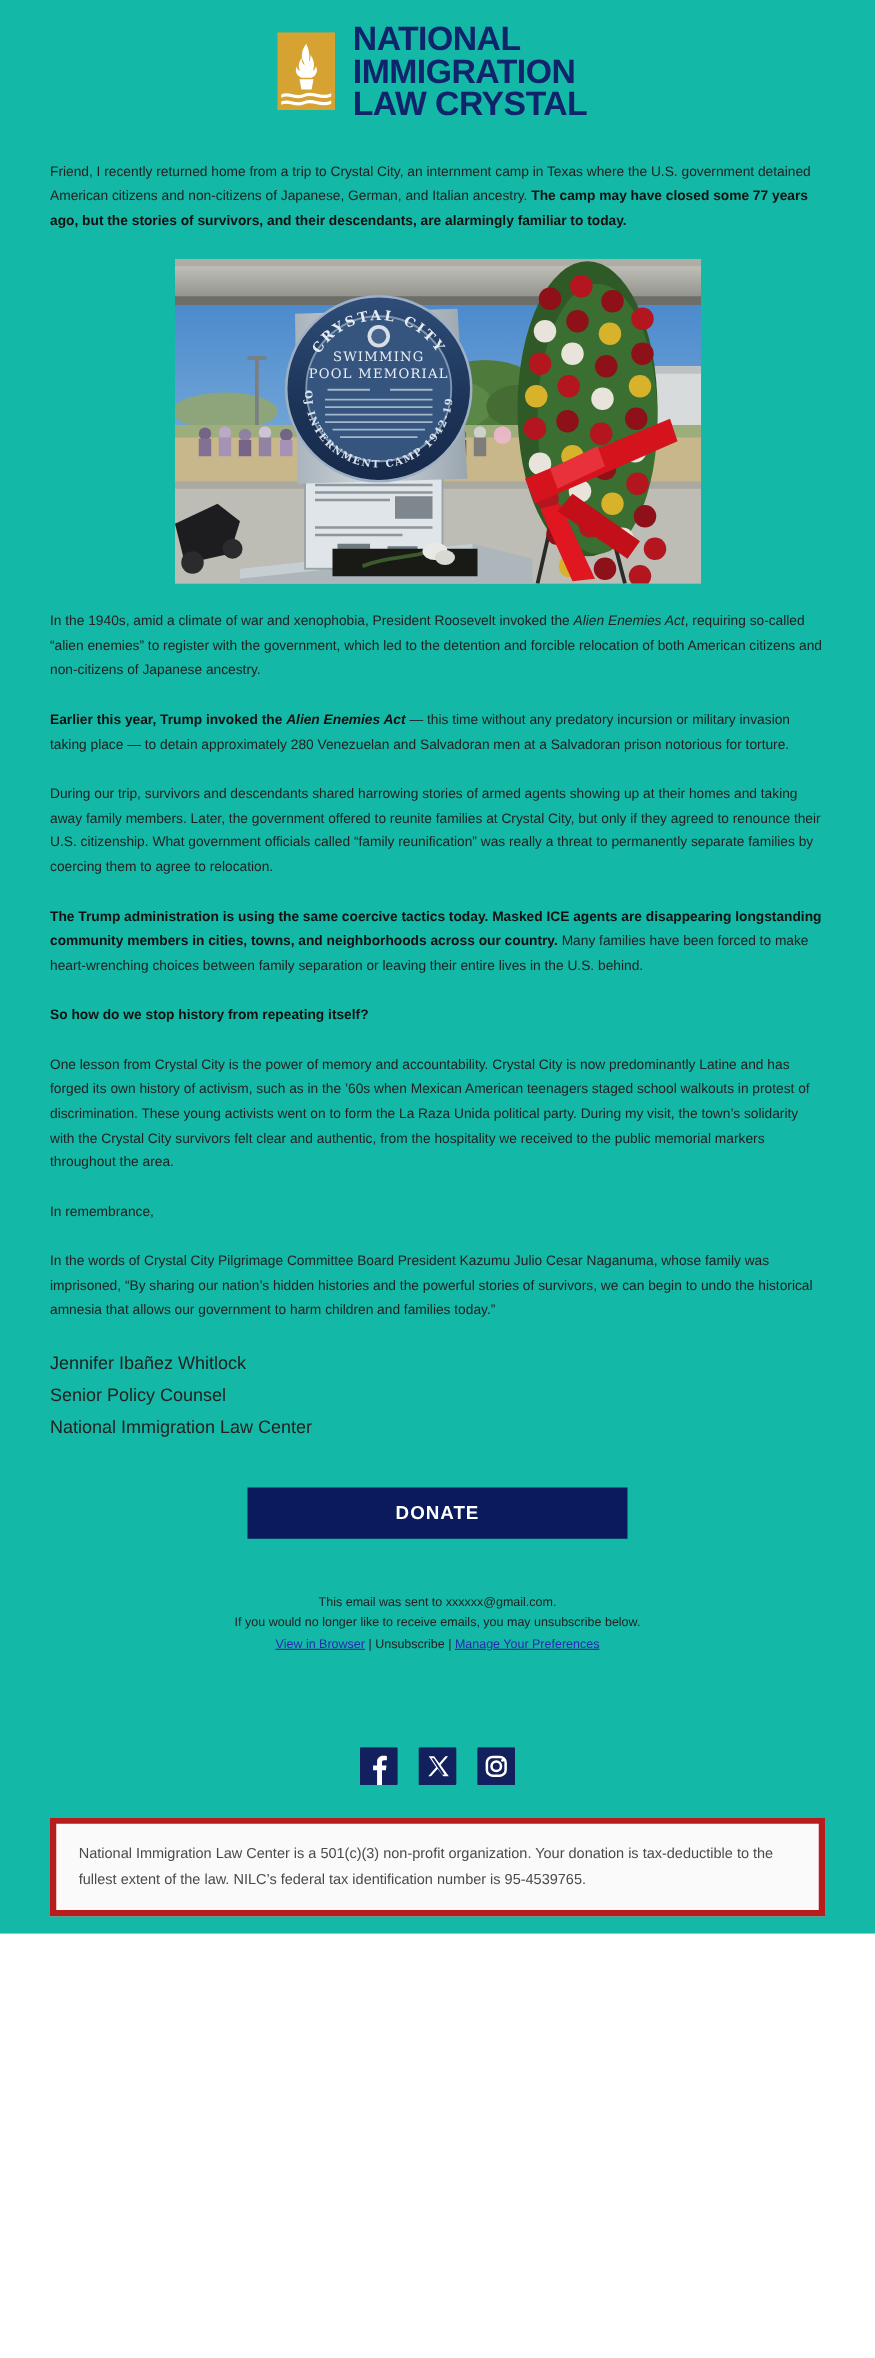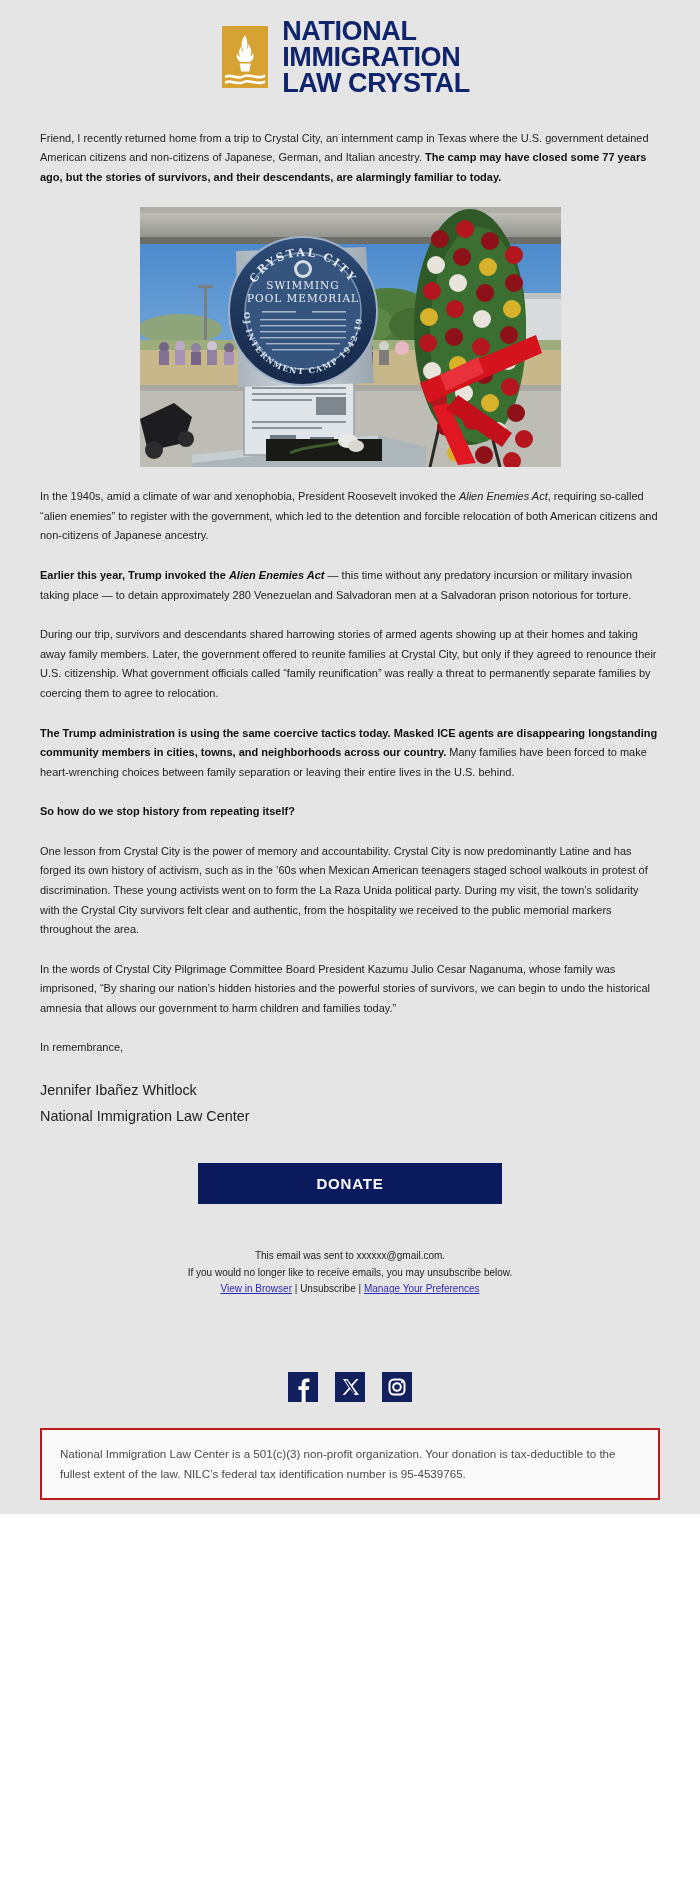--- a/index.html
+++ b/index.html
@@ -9,21 +9,21 @@
   }
   body {
     width: 700px;
     font-family: "Liberation Sans", sans-serif;
     color: #222222;
     -webkit-font-smoothing: antialiased;
   }
   .email-wrap {
     width: 700px;
     margin: 0 auto;
-    background: #e5e5e5;
+    background: #14b8a6;
     box-sizing: border-box;
   }
 
   
   .header {
     padding: 18px 0 10px 0;
     text-align: center;
   }
   .logo-lockup {
     display: inline-flex;
@@ -140,21 +140,21 @@
     vertical-align: middle;
     position: relative;
     border-radius: 1px;
   }
   .social-icon svg { display:block; }
 
   .legal-wrap {
     padding: 26px 40px 14px 40px;
   }
   .legal {
-    border: 2px solid #b91c1c;
+    border: 5px solid #b91c1c;
     background: #fafafa;
     padding: 14px 18px;
     font-size: 11.6px;
     line-height: 1.75;
     color: #4a4a4a;
     text-align: left;
   }
 </style>
 </head>
 <body>
@@ -375,26 +375,27 @@
     <p class="body-p"><b>Earlier this year, Trump invoked the </b><b><i>Alien Enemies Act</i></b><span> — this time without any predatory incursion or military invasion taking place — to detain approximately 280 Venezuelan and Salvadoran men at a Salvadoran prison notorious for torture.</span></p>
 
     <p class="body-p">During our trip, survivors and descendants shared harrowing stories of armed agents showing up at their homes and taking away family members. Later, the government offered to reunite families at Crystal City, but only if they agreed to renounce their U.S. citizenship. What government officials called “family reunification” was really a threat to permanently separate families by coercing them to agree to relocation.</p>
 
     <p class="body-p"><b>The Trump administration is using the same coercive tactics today. Masked ICE agents are disappearing longstanding community members in cities, towns, and neighborhoods across our country.</b><span> Many families have been forced to make heart-wrenching choices between family separation or leaving their entire lives in the U.S. behind.</span></p>
 
     <p class="body-p"><b>So how do we stop history from repeating itself?</b></p>
 
     <p class="body-p">One lesson from Crystal City is the power of memory and accountability. Crystal City is now predominantly Latine and has forged its own history of activism, such as in the ’60s when Mexican American teenagers staged school walkouts in protest of discrimination. These young activists went on to form the La Raza Unida political party. During my visit, the town’s solidarity with the Crystal City survivors felt clear and authentic, from the hospitality we received to the public memorial markers throughout the area.</p>
 
+    <p class="body-p tight">In remembrance,</p>
+
     <p class="body-p">In the words of Crystal City Pilgrimage Committee Board President Kazumu Julio Cesar Naganuma, whose family was imprisoned, “By sharing our nation’s hidden histories and the powerful stories of survivors, we can begin to undo the historical amnesia that allows our government to harm children and families today.”</p>
-
-    <p class="body-p tight">In remembrance,</p>
 
     <div class="signature">
       <div>Jennifer Ibañez Whitlock</div>
+      <div>Senior Policy Counsel</div>
       <div>National Immigration Law Center</div>
     </div>
 
     <div class="donate-wrap">
       <a class="donate-btn" href="#">DONATE</a>
     </div>
   </div>
 
   <div class="footer">
     <div>This email was sent to xxxxxx@gmail.com.</div>

